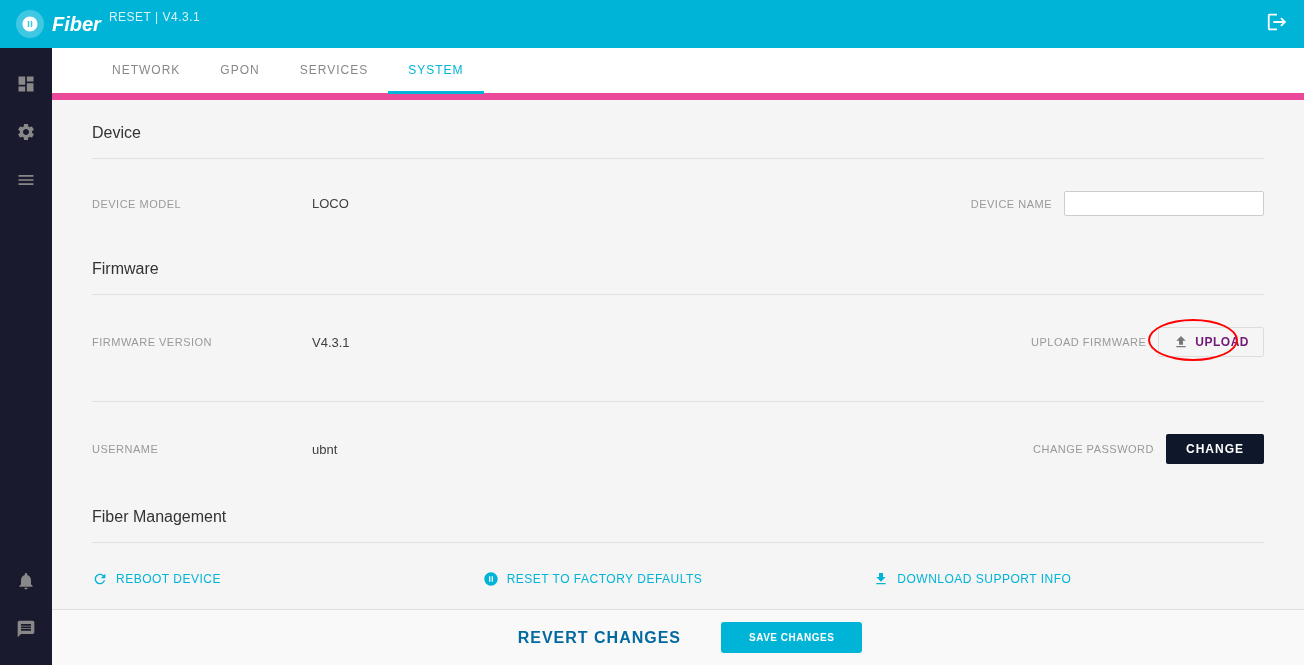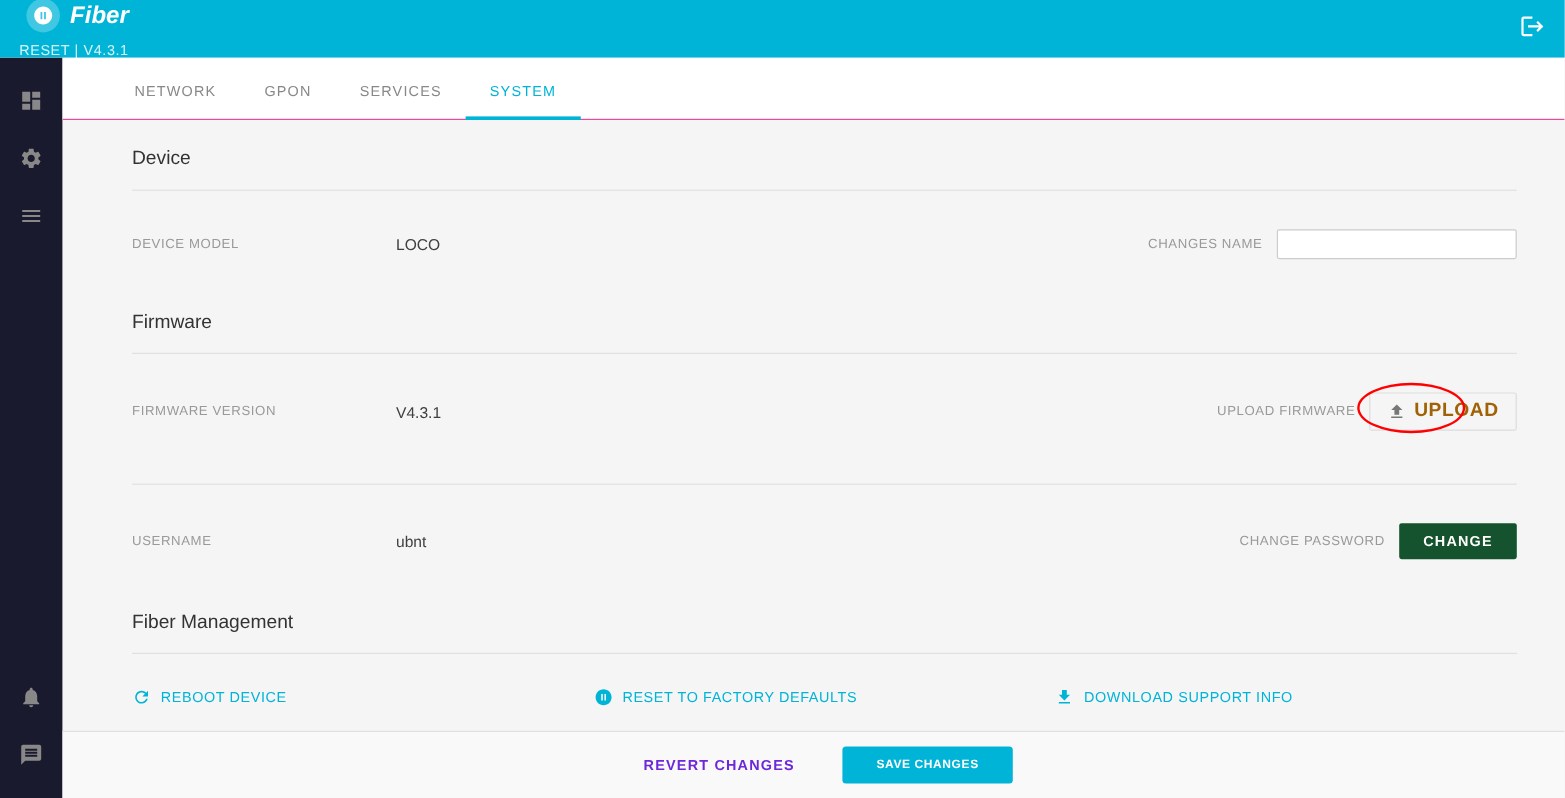--- a/index.html
+++ b/index.html
@@ -8,21 +8,21 @@
     
     .header {
       background: #00b4d8;
       height: 48px;
       display: flex;
       align-items: center;
       padding: 0 16px;
       justify-content: space-between;
       flex-shrink: 0;
     }
-    .header-left { display: flex; align-items: flex-end; gap: 8px; flex-direction: column; }
+    .header-left { display: flex; align-items: flex-start; gap: 8px; }
     .header-logo { display: flex; align-items: center; gap: 8px; }
     .ubnt-icon { width: 28px; height: 28px; background: rgba(255,255,255,0.25); border-radius: 50%; display: flex; align-items: center; justify-content: center; }
     .ubnt-icon svg { width: 18px; height: 18px; fill: white; }
     .fiber-text { color: white; font-size: 20px; font-weight: bold; font-style: italic; }
     .version-text { color: rgba(255,255,255,0.85); font-size: 12px; letter-spacing: 0.5px; }
     .header-logout { color: white; cursor: pointer; }
     .header-logout svg { width: 22px; height: 22px; fill: white; }
 
     
     .main-layout { display: flex; flex: 1; overflow: hidden; }
@@ -46,21 +46,21 @@
       color: #888;
     }
     .sidebar-item svg { width: 20px; height: 20px; fill: currentColor; }
     .sidebar-spacer { flex: 1; }
     .sidebar-bottom { display: flex; flex-direction: column; align-items: center; gap: 8px; }
 
     
     .tab-bar {
       display: flex;
       align-items: flex-end;
-      border-bottom: 1px solid #ec4899;
+      border-bottom: 7px solid #ec4899;
       padding: 0 40px;
       background: white;
       flex-shrink: 0;
       height: 52px;
     }
     .tab-item {
       padding: 14px 20px;
       font-size: 12px;
       letter-spacing: 1px;
       color: #888;
@@ -69,21 +69,20 @@
       margin-bottom: -1px;
       font-weight: 500;
     }
     .tab-item.active { color: #00b4d8; border-bottom-color: #00b4d8; }
 
     
     .page-content {
       flex: 1;
       overflow-y: auto;
       padding: 24px 40px;
-      margin-left: 18px;
     }
 
     
     .section { margin-bottom: 32px; }
     .section-title {
       font-size: 16px;
       font-weight: 400;
       color: #333;
       margin-bottom: 16px;
     }
@@ -134,22 +133,22 @@
     }
     .upload-btn {
       display: flex;
       align-items: center;
       gap: 6px;
       padding: 6px 14px;
       background: #f5f5f5;
       border: 1px solid #ddd;
       border-radius: 2px;
       cursor: pointer;
-      font-size: 16px;
-      color: #a16207;
+      font-size: 12px;
+      color: #701a75;
       letter-spacing: 0.5px;
       font-weight: 600;
     }
     .upload-btn svg { width: 16px; height: 16px; fill: #777; }
 
     
     .upload-circle-wrapper {
       position: relative;
       display: inline-flex;
     }
@@ -160,21 +159,21 @@
       width: 90px;
       height: 42px;
       border: 2px solid red;
       border-radius: 50%;
       pointer-events: none;
     }
 
     
     .change-btn {
       padding: 8px 20px;
-      background: #14532d;
+      background: #0f172a;
       color: white;
       border: none;
       border-radius: 2px;
       font-size: 12px;
       letter-spacing: 1px;
       font-weight: 600;
       cursor: pointer;
     }
 
     
@@ -204,22 +203,22 @@
       display: flex;
       align-items: center;
       justify-content: center;
       gap: 16px;
       flex-shrink: 0;
     }
     .revert-btn {
       padding: 10px 24px;
       background: transparent;
       border: none;
-      color: #6d28d9;
-      font-size: 12px;
+      color: #0369a1;
+      font-size: 16px;
       letter-spacing: 1px;
       font-weight: 600;
       cursor: pointer;
     }
     .save-btn {
       padding: 10px 28px;
       background: #00b4d8;
       color: white;
       border: none;
       border-radius: 3px;
@@ -295,21 +294,21 @@
 
     <div class="page-content">
 
       <div class="section">
         <div class="section-title">Device</div>
         <hr class="section-divider">
         <div class="form-row">
           <span class="form-label">DEVICE MODEL</span>
           <span class="form-value">LOCO</span>
           <div class="form-right">
-            <span class="form-right-label">CHANGES NAME</span>
+            <span class="form-right-label">DEVICE NAME</span>
             <input type="text" class="text-input" style="">
           </div>
         </div>
       </div>
 
       <div class="section">
         <div class="section-title">Firmware</div>
         <hr class="section-divider">
         <div class="form-row">
           <span class="form-label">FIRMWARE VERSION</span>

